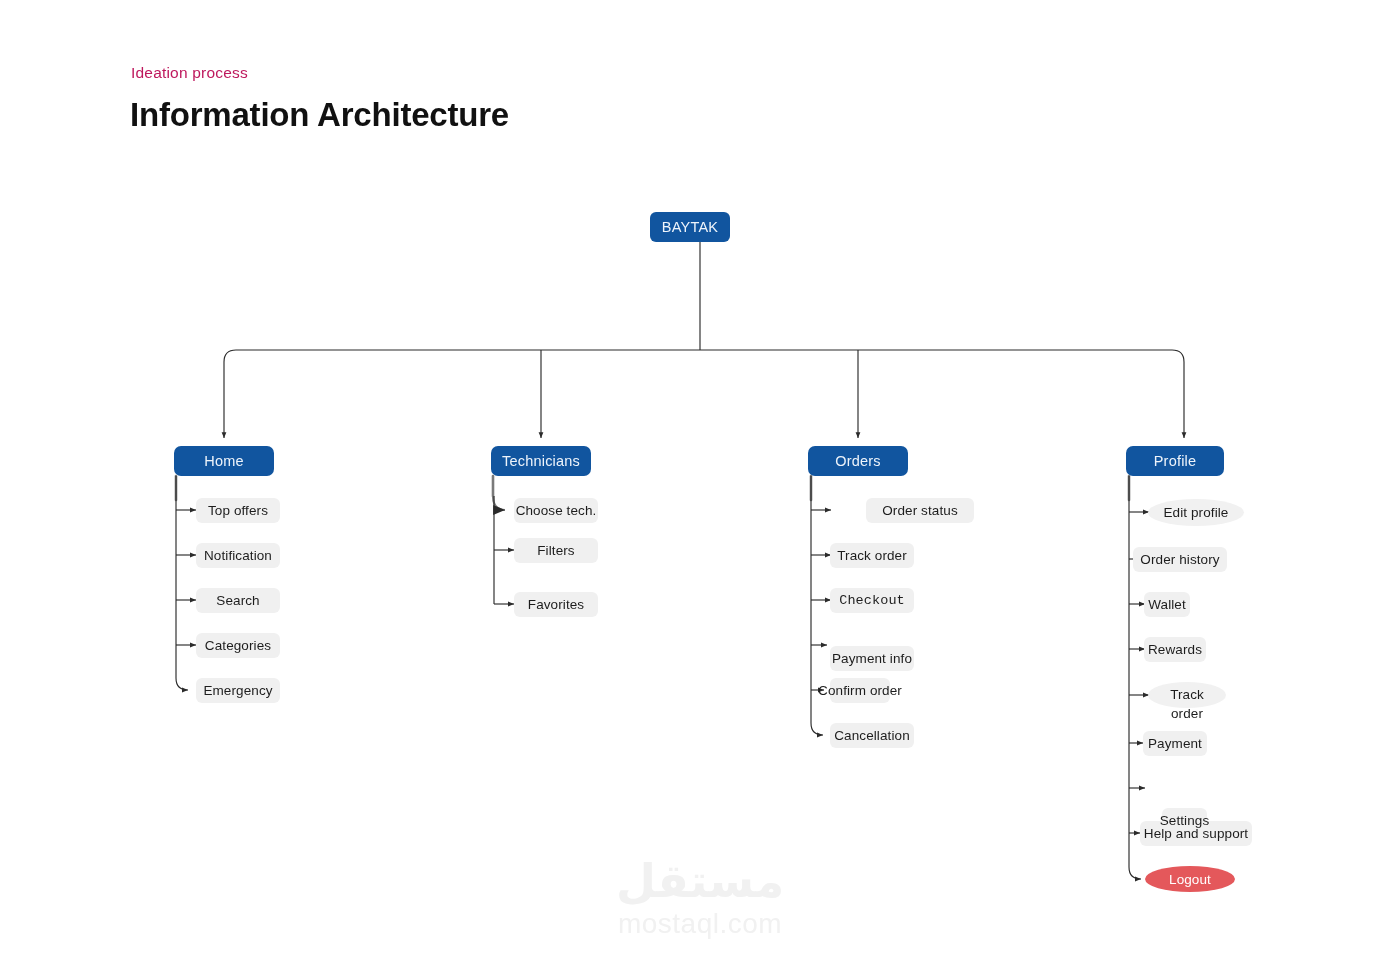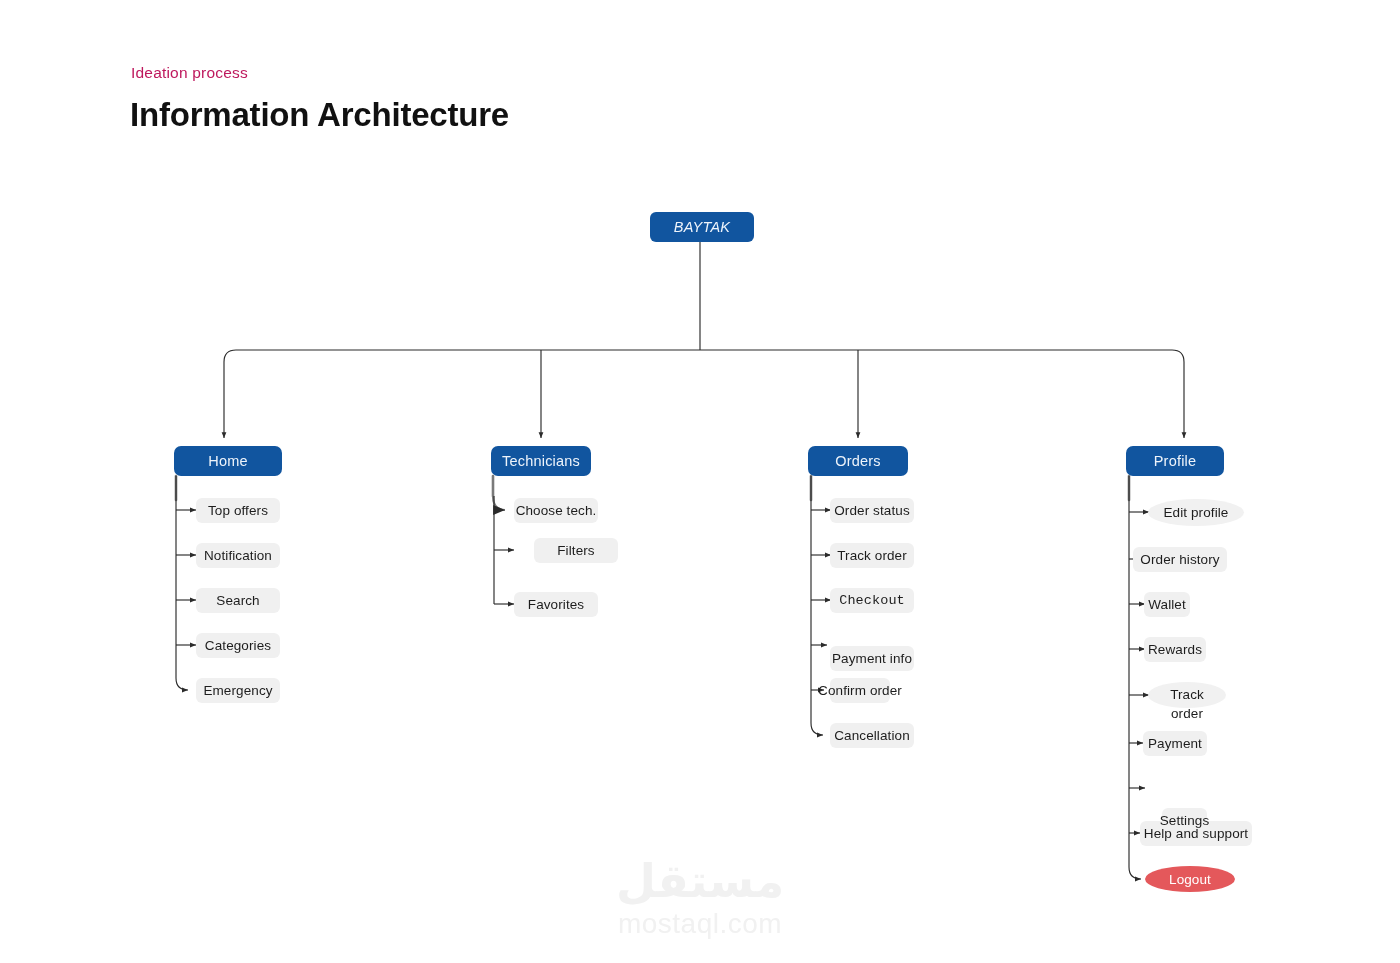--- a/index.html
+++ b/index.html
@@ -157,25 +157,25 @@
       <path d="M1129,559 L1141,559" marker-end="url(#arw)"></path>
       <path d="M1129,604 L1145,604" marker-end="url(#arw)"></path>
       <path d="M1129,649 L1145,649" marker-end="url(#arw)"></path>
       <path d="M1129,695 L1149,695" marker-end="url(#arw)"></path>
       <path d="M1129,743 L1143,743" marker-end="url(#arw)"></path>
       <path d="M1129,788 L1145,788" marker-end="url(#arw)"></path>
       <path d="M1129,833 L1140,833" marker-end="url(#arw)"></path>
     </g>
   </svg>
 
-  <div class="node root" style="left:650px;top:212px;width:104px;font-style:italic;">
+  <div class="node root" style="left:650px;top:212px;width:80px;">
     <span>BAYTAK</span>
   </div>
 
-  <div class="node" style="left:174px;top:446px;width:108px;">
+  <div class="node" style="left:174px;top:446px;width:100px;">
     <span>Home</span>
   </div>
   <div class="leaf" style="left:196px;top:498px;width:84px;">
     <span class="pill"></span>
     <span class="txt">Top offers</span>
   </div>
   <div class="leaf" style="left:196px;top:543px;width:84px;">
     <span class="pill"></span>
     <span class="txt">Notification</span>
   </div>
@@ -192,33 +192,33 @@
     <span class="txt">Emergency</span>
   </div>
 
   <div class="node" style="left:491px;top:446px;width:100px;">
     <span>Technicians</span>
   </div>
   <div class="leaf" style="left:514px;top:498px;width:84px;">
     <span class="pill"></span>
     <span class="txt">Choose tech.</span>
   </div>
-  <div class="leaf" style="left:514px;top:538px;width:84px;margin-left:20px;">
+  <div class="leaf" style="left:514px;top:538px;width:84px;">
     <span class="pill"></span>
     <span class="txt">Filters</span>
   </div>
   <div class="leaf" style="left:514px;top:592px;width:84px;">
     <span class="pill"></span>
     <span class="txt">Favorites</span>
   </div>
 
   <div class="node" style="left:808px;top:446px;width:100px;">
     <span>Orders</span>
   </div>
-  <div class="leaf" style="left:830px;top:498px;width:84px;">
+  <div class="leaf" style="left:866px;top:498px;width:108px;">
     <span class="pill"></span>
     <span class="txt">Order status</span>
   </div>
   <div class="leaf" style="left:830px;top:543px;width:84px;">
     <span class="pill"></span>
     <span class="txt">Track order</span>
   </div>
   <div class="leaf" style="left:830px;top:588px;width:84px;font-family:Liberation Mono, monospace;">
     <span class="pill"></span>
     <span class="txt">Checkout</span>

